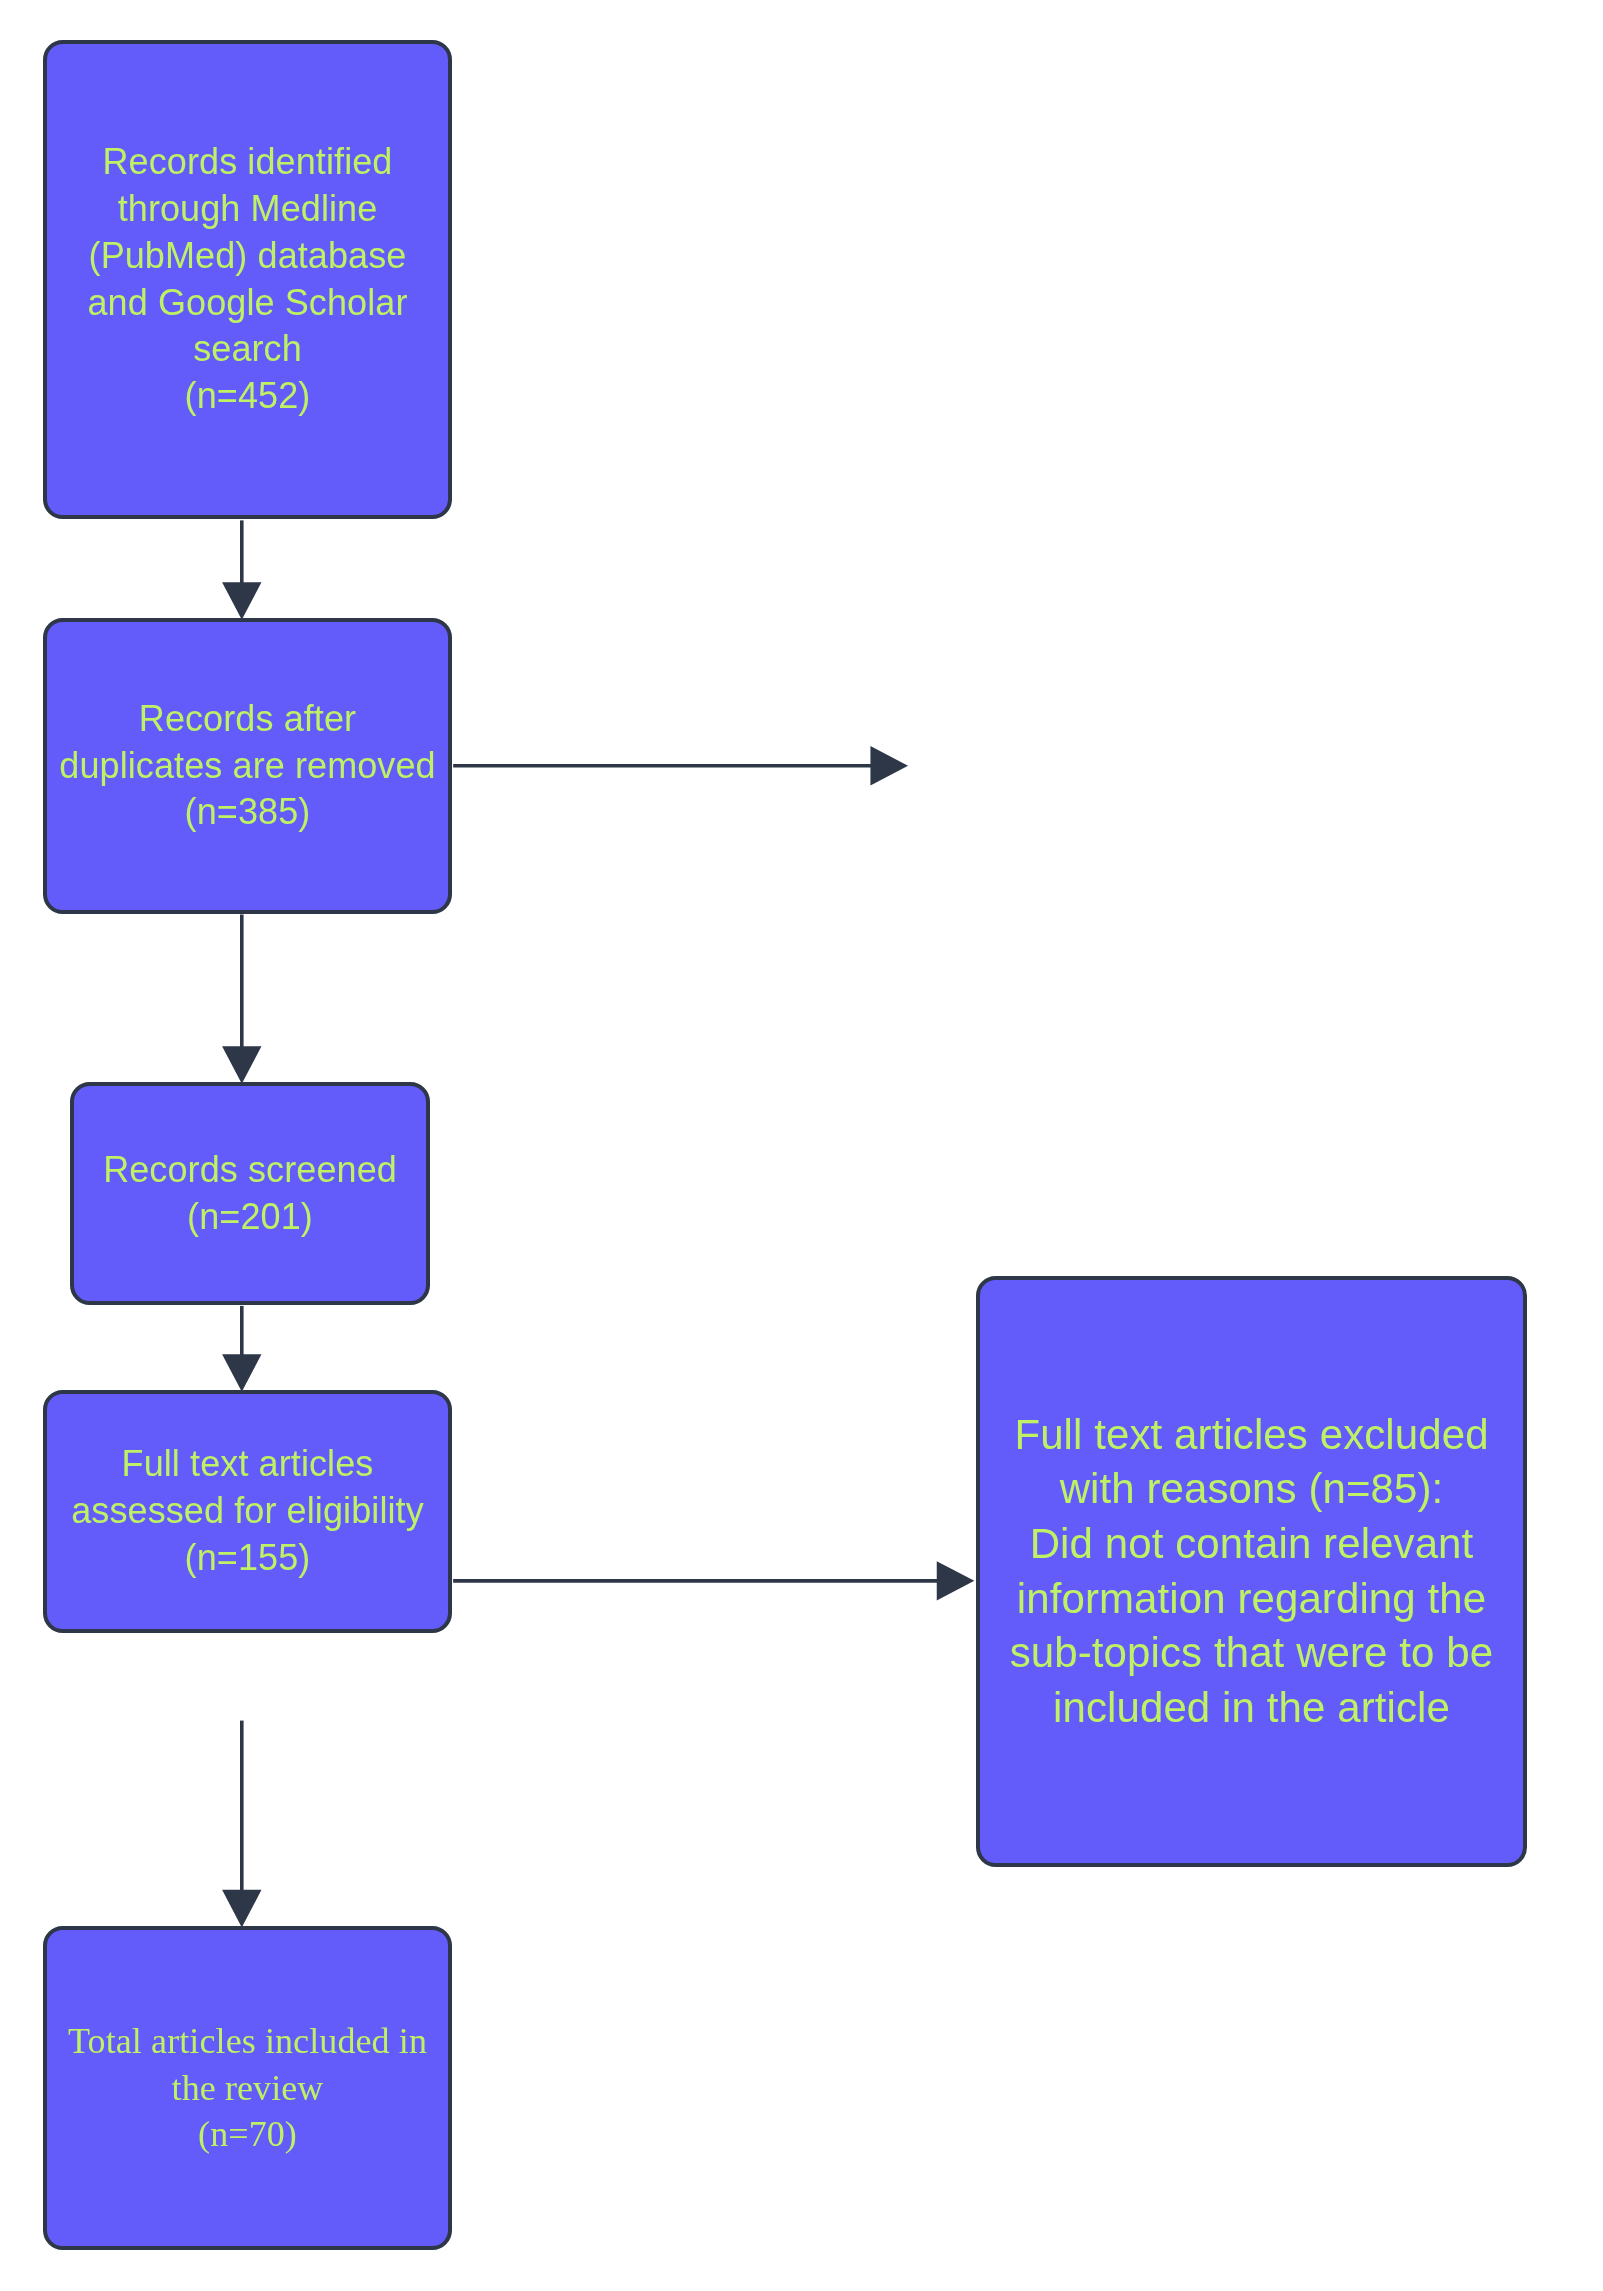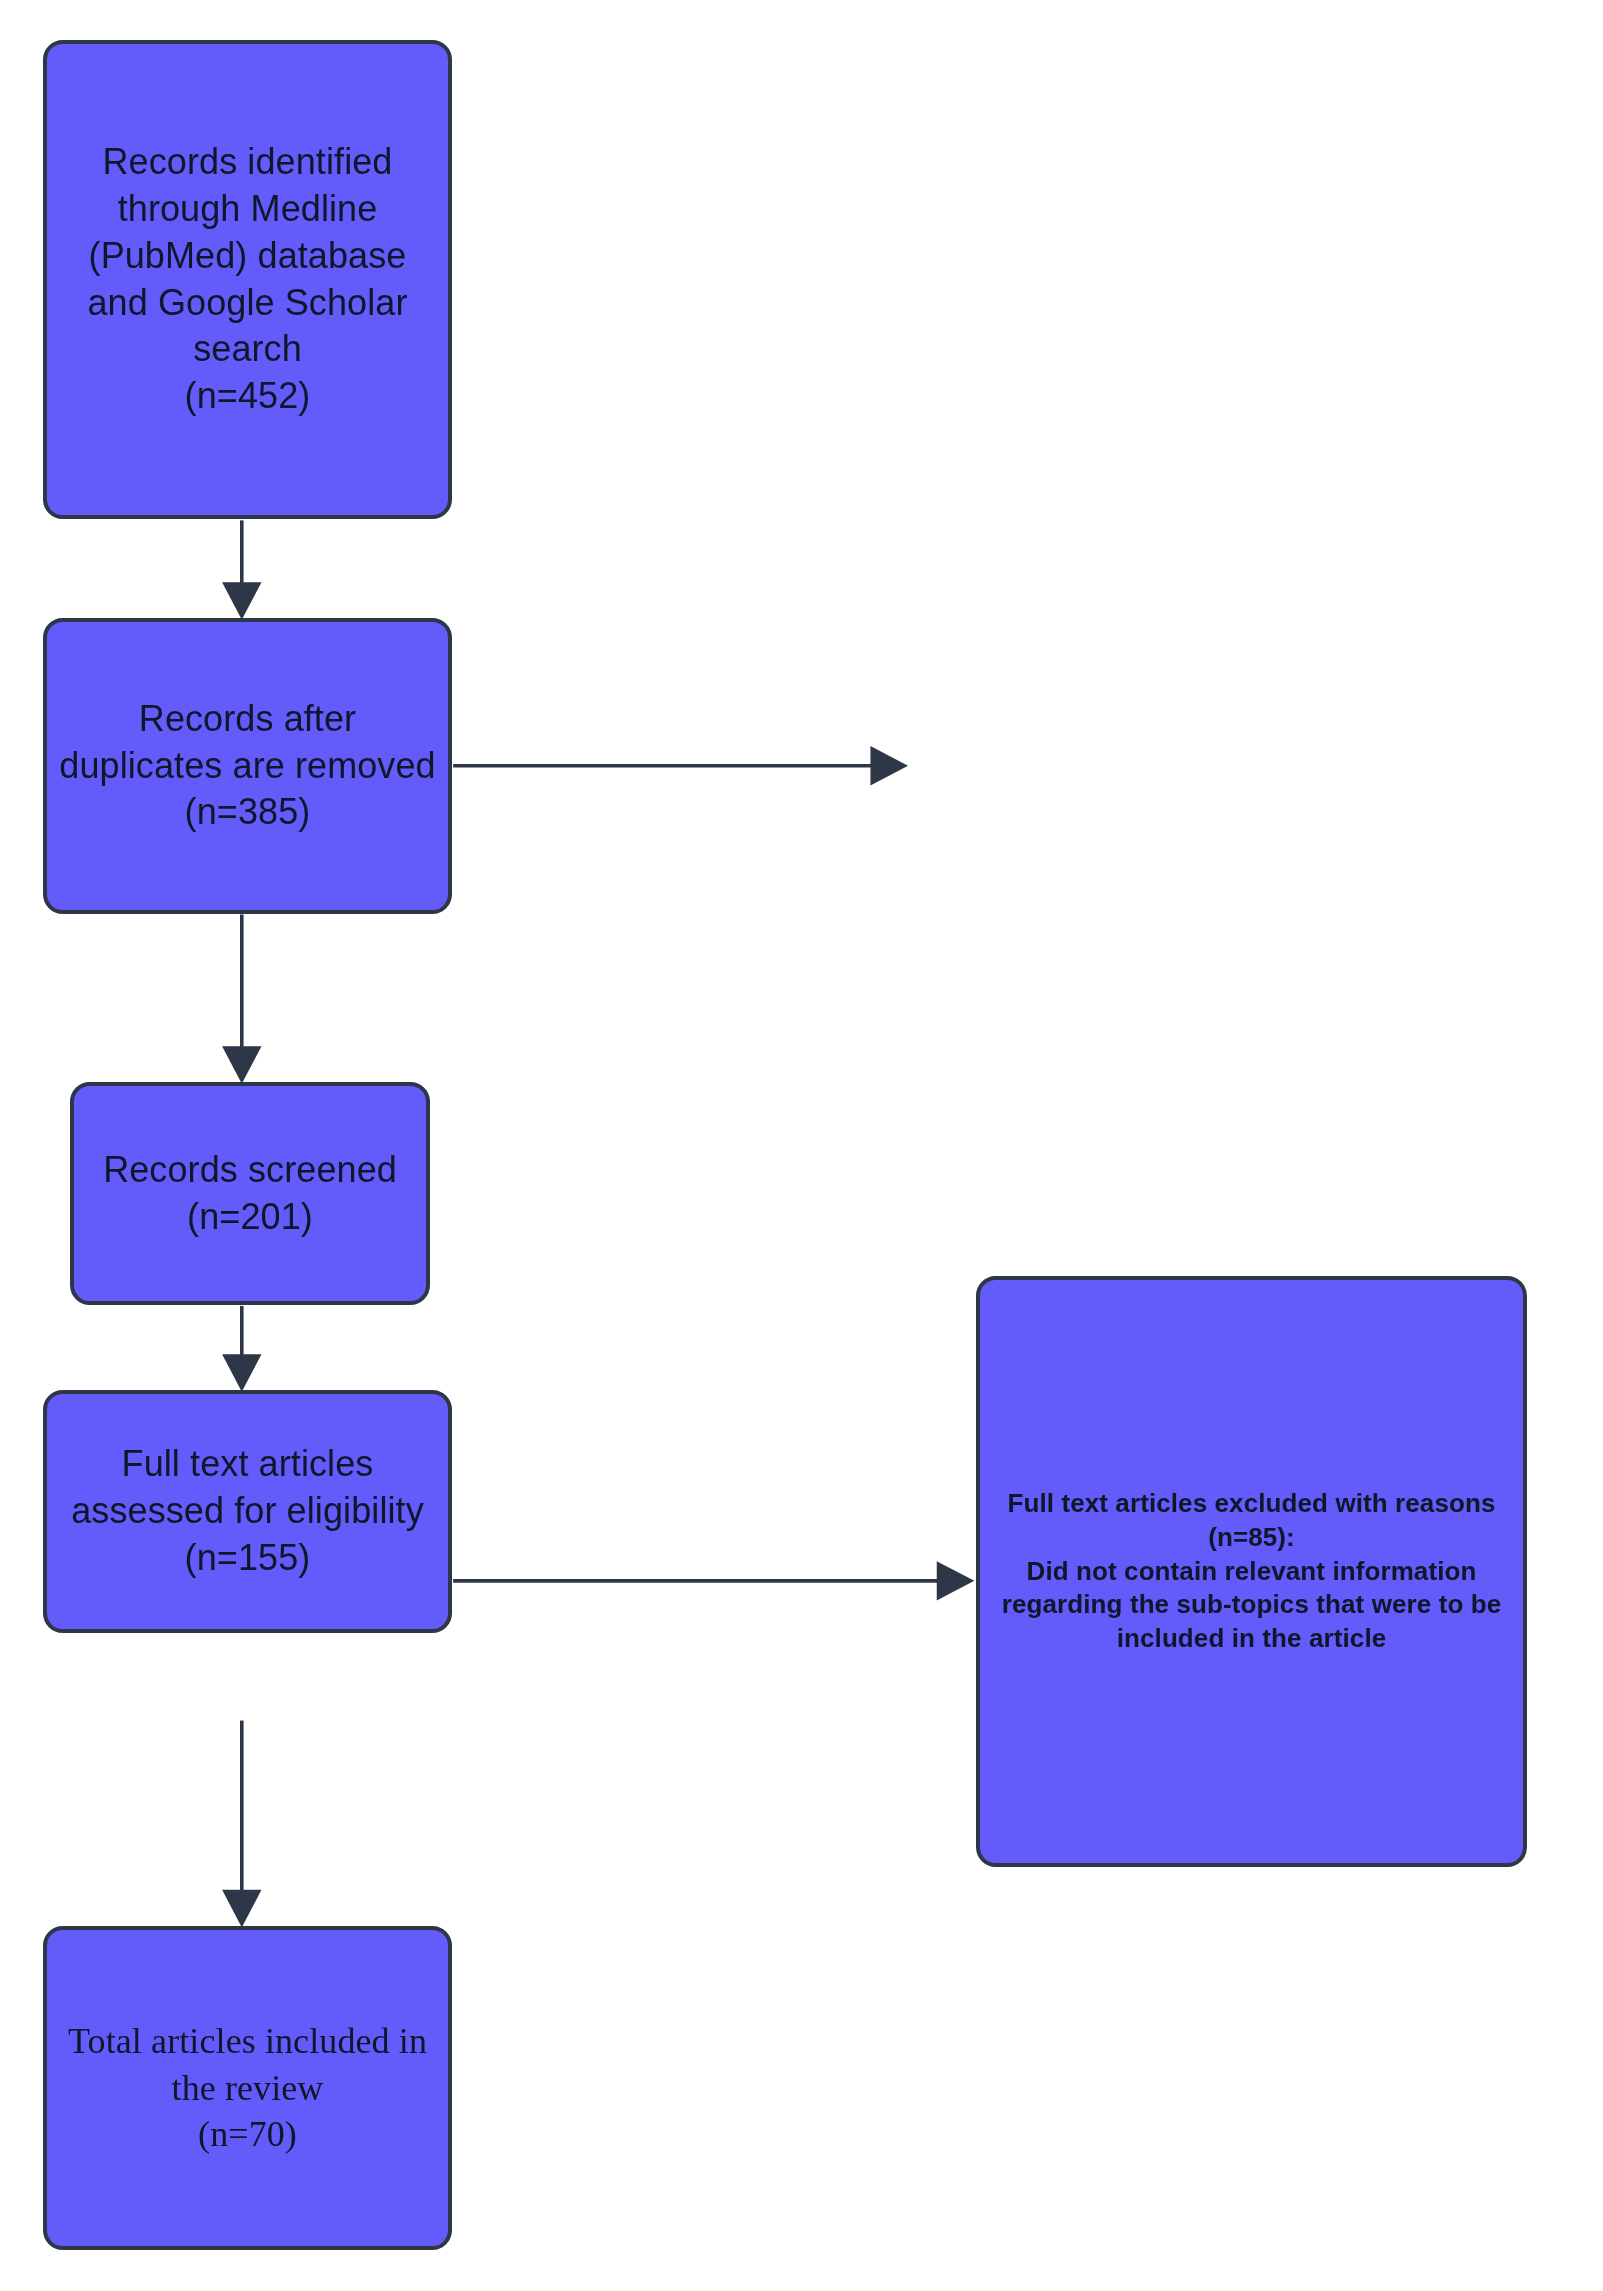--- a/index.html
+++ b/index.html
@@ -15,21 +15,21 @@
     background: #ffffff;
     font-family: "Liberation Sans", sans-serif;
     overflow: hidden;
   }
   .node {
     position: absolute;
     box-sizing: border-box;
     background: #635bfa;
     border: 4.5px solid #2d3748;
     border-radius: 19.7px;
-    color: #0f172a;
+    color: #bef264;
     display: flex;
     align-items: center;
     justify-content: center;
     text-align: center;
     line-height: 1.30;
     white-space: pre-line;
     padding: 0 9px;
     letter-spacing: 0.1px;
   }
   
@@ -54,22 +54,21 @@
     font-size: 36px;
     font-family: Liberation Serif, serif;
   }
   
   #node-excluded-records {
     left: 910px; top: 580px;  width: 625px; height: 371px;
     font-size: 35px;
   }
   #node-excluded-fulltext {
     left: 976px; top: 1276px; width: 551px; height: 591px;
-    font-size: 26px;
-    font-weight: bold;
+    font-size: 42px;
   }
   
   .edge-svg {
     position: absolute;
     left: 0; top: 0;
     width: 1603px;
     height: 2292px;
     pointer-events: none;
   }
   .edge-line {

